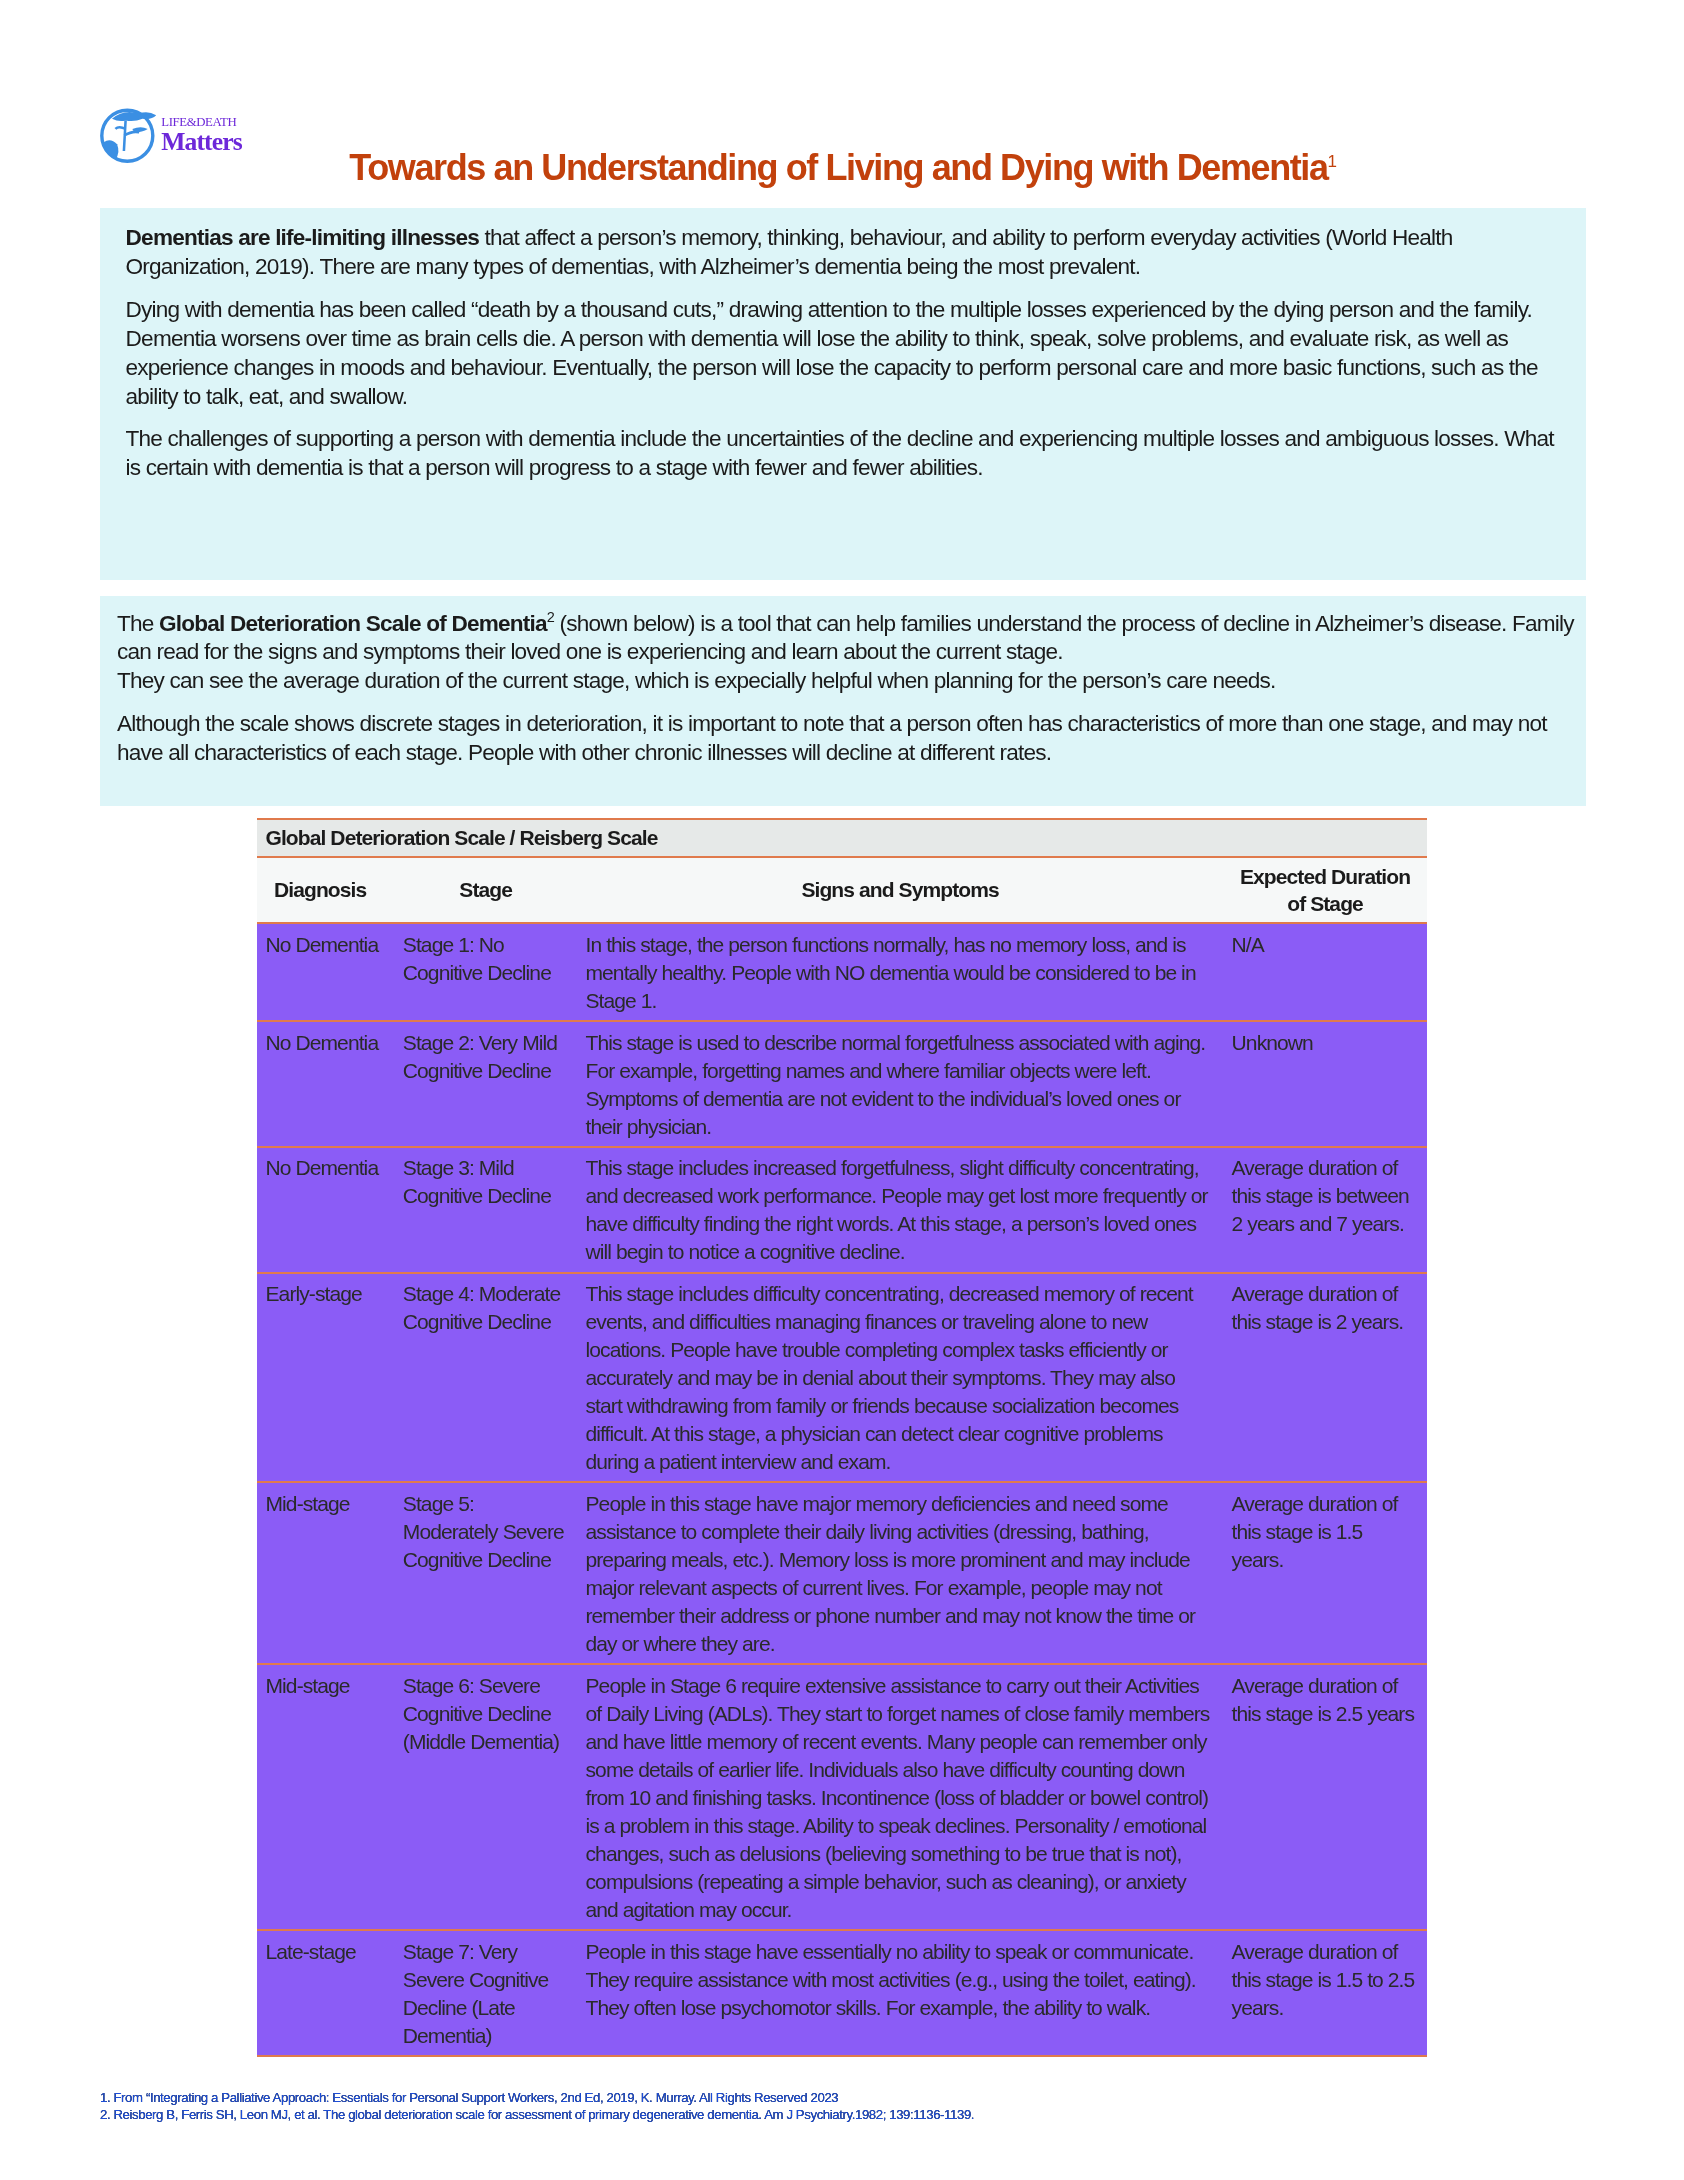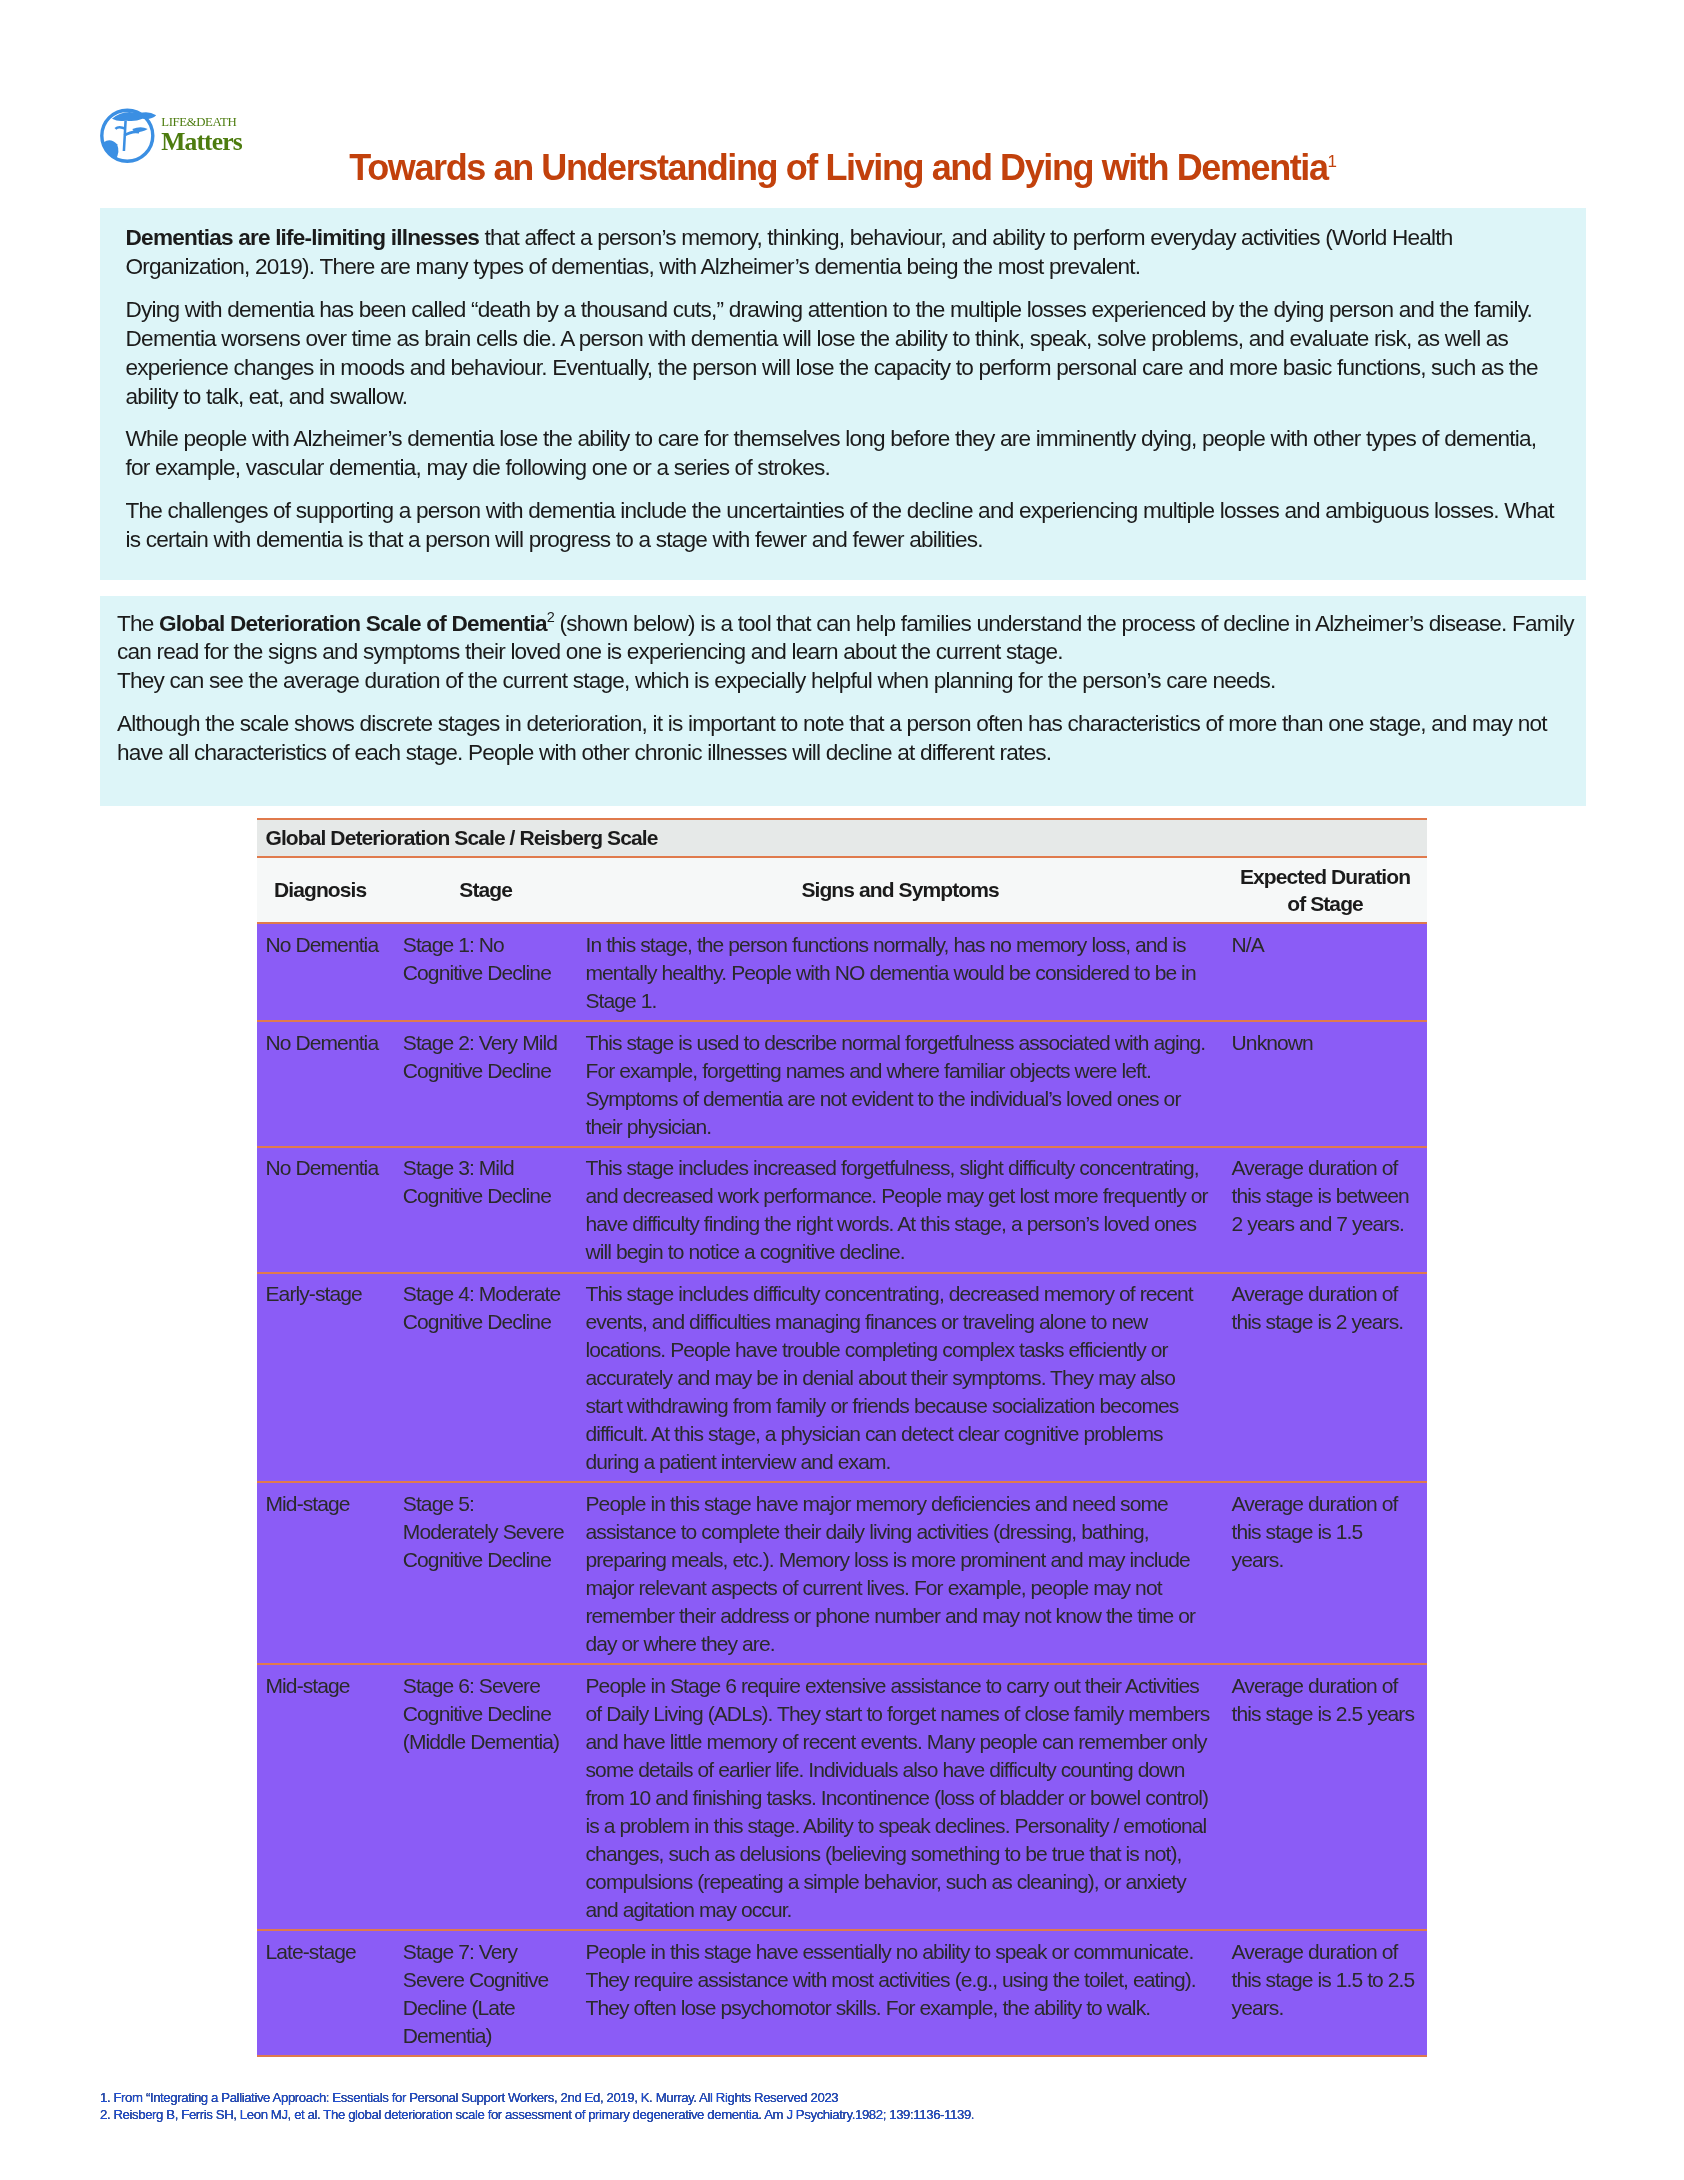--- a/index.html
+++ b/index.html
@@ -1,19 +1,19 @@
 <!DOCTYPE html>
 <html style="font-size:13.6px"><head>
 <meta charset="utf-8">
 <style>
   html, body { margin:0; padding:0; background:#ffffff; }
   body { width:1685px; height:2181px; position:relative; font-family:"Liberation Sans", sans-serif; color:#1a1a1a; overflow:hidden; }
   .logo { position:absolute; left:95px; top:101px; width:153px; height:68px; display:flex; align-items:center; }
   .logo svg { width:68px; height:68px; }
-  .logo-text { margin-left:-1.7px; color:#4d7c0f; font-family:"Liberation Serif", serif; line-height:1; }
+  .logo-text { margin-left:-1.7px; color:#6d28d9; font-family:"Liberation Serif", serif; line-height:1; }
   .logo-top { font-size:12.8px; letter-spacing:-0.4px; }
   .logo-main { font-size:25.6px; font-weight:bold; letter-spacing:-0.9px; }
   .title { position:absolute; left:0; width:1685px; top:147px; text-align:center; font-size:36px; font-weight:bold; letter-spacing:-1.4px; color:#c2410c; }
   .title sup { font-size:17px; font-weight:normal; }
   .box { position:absolute; background:#ddf5f8; }
   .box1 { left:100px; top:208px; width:1486px; height:372px; }
   .box2 { left:100px; top:596px; width:1486px; height:210px; }
   .box p { margin:0; font-size:22.6px; line-height:29px; letter-spacing:-0.8px; color:#1b1b1b; }
   .box1 .inner { position:absolute; left:25.6px; top:15.3px; right:21px; }
   .box2 .inner { position:absolute; left:17px; top:6.8px; right:8.5px; }
@@ -53,21 +53,20 @@
     <div class="logo-main">Matters</div>
   </div>
 </div>
 
 <div class="title"><span>Towards an Understanding of  Living and Dying with Dementia</span><sup>1</sup></div>
 
 <div class="box box1">
   <div class="inner">
     <p><b>Dementias are life-limiting illnesses</b><span> that affect a person’s memory, thinking, behaviour, and ability to perform everyday activities (World Health Organization, 2019). There are many types of dementias, with Alzheimer’s dementia being the most prevalent.</span></p>
     <p>Dying with dementia has been called “death by a thousand cuts,” drawing attention to the multiple losses experienced by the dying person and the family. Dementia worsens over time as brain cells die. A person with dementia will lose the ability to think, speak, solve problems, and evaluate risk, as well as experience changes in moods and behaviour. Eventually, the person will lose the capacity to perform personal care and more basic functions, such as the ability to talk, eat, and swallow.</p>
-    <p>While people with Alzheimer’s dementia lose the ability to care for themselves long before they are imminently dying, people with other types of dementia, for example, vascular dementia, may die following one or a series of strokes.</p>
     <p>The challenges of supporting a person with dementia include the uncertainties of the decline and experiencing multiple losses and ambiguous losses. What is certain with dementia is that a person will progress to a stage with fewer and fewer abilities.</p>
   </div>
 </div>
 
 <div class="box box2">
   <div class="inner">
     <p><span>The </span><b>Global Deterioration Scale of Dementia</b><sup>2</sup><span> (shown below) is a tool that can help families understand the process of decline in Alzheimer’s disease. Family can read for the signs and symptoms their loved one is experiencing and learn about the current stage.</span><br><span>They can see the average duration of the current stage, which is expecially helpful when planning for the person’s care needs.</span></p>
     <p>Although the scale shows discrete stages in deterioration, it is important to note that a person often has characteristics of more than one stage, and may not have all characteristics of each stage. People with other chronic illnesses will decline at different rates.</p>
   </div>
 </div>

